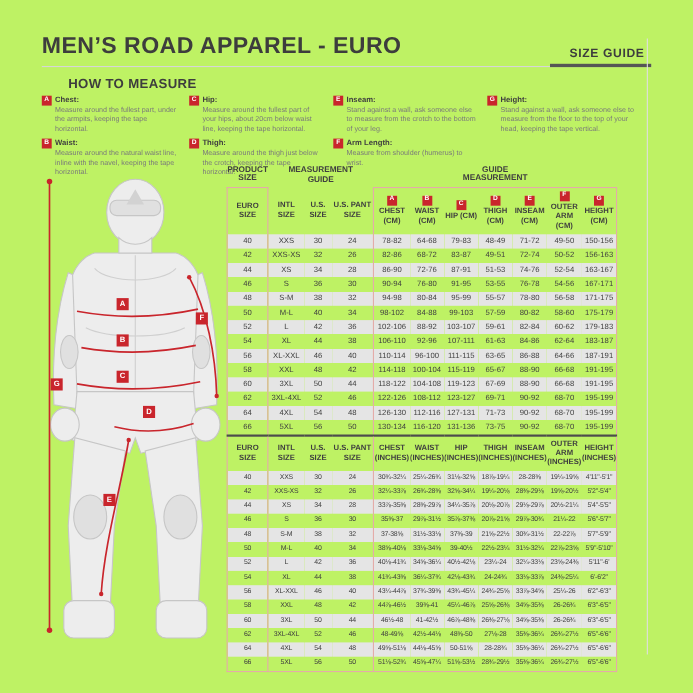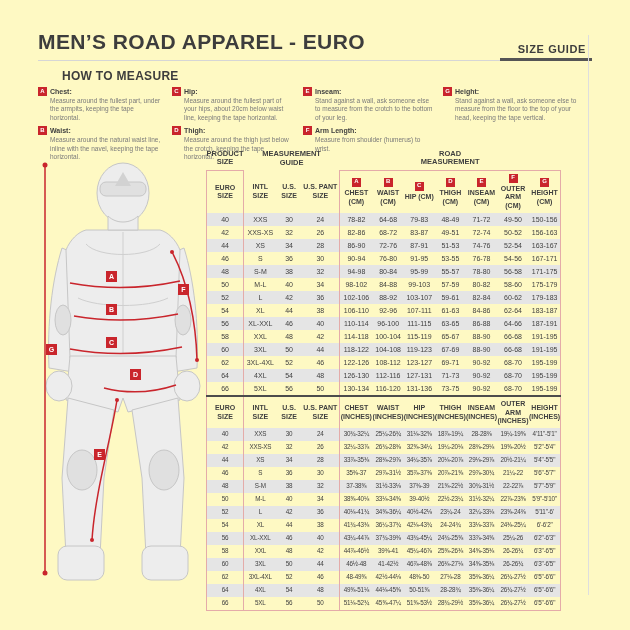--- a/index.html
+++ b/index.html
@@ -1,16 +1,16 @@
 <!DOCTYPE html>
 <html><head>
 <meta charset="utf-8">
 <style>
   html,body{margin:0;padding:0;background:#ffffff;}
-  .page{position:relative;width:630px;height:630px;background:#fef9c3;overflow:hidden;
+  .page{position:relative;width:630px;height:630px;background:#bef264;overflow:hidden;
         font-family:"Liberation Sans",sans-serif;color:#3f3f3f;}
   
   .title{position:absolute;left:38px;top:30px;font-size:21px;font-weight:800;letter-spacing:.4px;color:#3d3d3d;}
   .size-guide{position:absolute;right:44px;top:43px;font-size:11px;font-weight:700;letter-spacing:.6px;color:#3d3d3d;}
   .rule{position:absolute;left:38px;right:38px;top:60px;height:1px;background:#d6d6d6;}
   .rule-dark{position:absolute;right:38px;top:58px;width:92px;height:3px;background:#555;}
   .vline{position:absolute;left:588px;top:35px;width:1px;height:560px;background:#dedede;}
   
   .htm-title{position:absolute;left:38px;top:69px;font-size:12px;font-weight:800;letter-spacing:.3px;color:#3d3d3d;padding-left:24px;}
   .htm{position:absolute;left:38px;top:87px;width:556px;display:grid;grid-template-columns:134px 131px 140px 1fr;}
@@ -183,21 +183,21 @@
         <col style="width: 31px;">
         <col style="width: 30px;">
         <col style="width: 30px;">
         <col style="width: 32px;">
         <col style="width: 31px;">
       </colgroup>
     <tbody>
         <tr class="group-row">
           <td class="gh red" colspan="1"><span>PRODUCT SIZE</span></td>
           <td class="gh mut" colspan="3"><span>MEASUREMENT GUIDE</span></td>
-          <td class="gh red" colspan="7"><span>ROAD MEASUREMENT</span></td>
+          <td class="gh red" colspan="7"><span>GUIDE MEASUREMENT</span></td>
         </tr>
         <tr class="head-row">
           <td class="hd bl br bt"><span>EURO SIZE</span></td>
           <td class="hd mut"><span>INTL SIZE</span></td>
           <td class="hd mut"><span>U.S. SIZE</span></td>
           <td class="hd mut"><span>U.S. PANT SIZE</span></td>
           <td class="hd bl bt"><span class="chip hc">A</span><span>CHEST (CM)</span></td>
           <td class="hd bt"><span class="chip hc">B</span><span>WAIST (CM)</span></td>
           <td class="hd bt"><span class="chip hc">C</span><span>HIP (CM)</span></td>
           <td class="hd bt"><span class="chip hc">D</span><span>THIGH (CM)</span></td>

